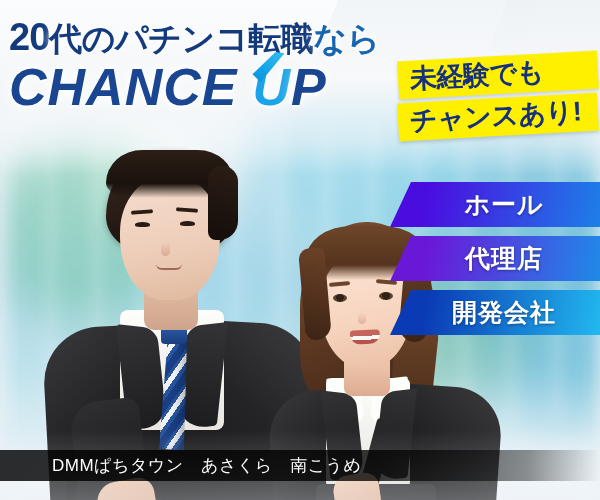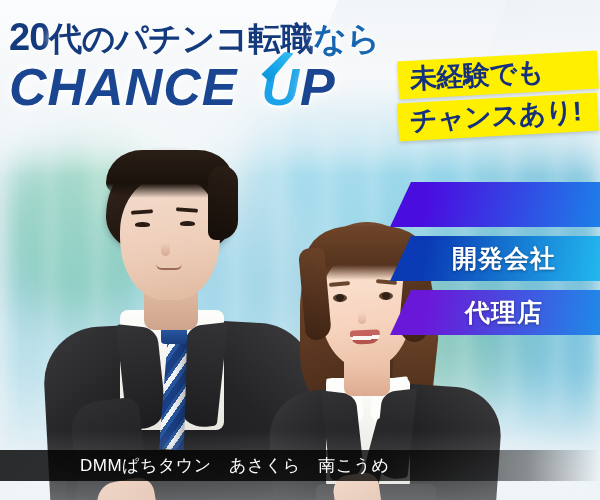--- a/index.html
+++ b/index.html
@@ -256,21 +256,21 @@
     color:#143a7e; letter-spacing:-0.5px; white-space:nowrap;
     text-shadow:0 0 7px #fff,0 0 14px #fff,0 1px 0 #fff;
   }
   .line1 .num{ font-size:38px; letter-spacing:-1px; }
   .line1 .nara{ color:#1565b0; }
   .line2{
     margin-top:5px; font-size:52px; font-weight:700; font-style:italic;
     line-height:1; color:#1a4591; letter-spacing:1px; white-space:nowrap;
     text-shadow:0 0 9px #fff,0 0 18px #fff,0 2px 0 rgba(255,255,255,.9);
   }
-  .line2 .up{ position:relative; display:inline-block; margin-left:24px; }
+  .line2 .up{ position:relative; display:inline-block; margin-left:15px; }
   .line2 .up .u{ color:#1aa3e8; }
   .line2 .up .p{ color:#1a4591; }
   .line2 .swoosh{
     position:absolute; left:-2px; top:-9px; width:34px; height:30px;
     background:linear-gradient(220deg,#35bdf4 0%,#12a2e6 60%,#0b8fd4 100%);
     clip-path:polygon(74% 0,100% 4%,30% 100%,6% 74%);
     pointer-events:none;
   }
 
   
@@ -299,21 +299,21 @@
     padding-left:18px;
   }
 
   
   .caption{
     position:absolute; left:0; top:450px; width:600px; height:31px;
     background:linear-gradient(90deg,rgba(0,0,0,.82) 0%,rgba(0,0,0,.78) 62%,rgba(0,0,0,.42) 88%,rgba(0,0,0,0) 100%);
     display:flex; align-items:center;
   }
   .caption .txt{
-    color:#fff; font-size:17px; font-weight:400; padding-left:80px; white-space:nowrap;
+    color:#fff; font-size:17px; font-weight:400; padding-left:52px; white-space:nowrap;
     letter-spacing:.5px;
   }
 </style>
 </head>
 <body>
 
 <div id="banner">
 
   <div class="bg">
     <div class="bg-sky"></div>
@@ -386,28 +386,29 @@
   </div>
 
   <div class="badge">
     <div class="band b1" style="background: rgb(255, 240, 0); color: rgb(21, 48, 124);">未経験でも</div>
     <div class="band b2" style="background: rgb(255, 240, 0); color: rgb(21, 48, 124);">チャンスあり!</div>
   </div>
 
   <div class="cats">
     <div class="cat">
       <span class="shape" style="background: linear-gradient(100deg, rgb(74, 13, 224) 0%, rgb(74, 13, 224) 18%, rgb(29, 127, 232) 100%);"></span>
+      <span class="lbl">ホール</span>
+    </div>
+    <div class="cat">
+      <span class="shape" style="background: linear-gradient(100deg, rgb(106, 24, 216) 0%, rgb(106, 24, 216) 18%, rgb(31, 138, 232) 100%);"></span>
+      <span class="lbl">代理店</span>
     </div>
     <div class="cat">
       <span class="shape" style="background: linear-gradient(100deg, rgb(10, 59, 181) 0%, rgb(10, 59, 181) 18%, rgb(34, 184, 239) 100%);"></span>
       <span class="lbl">開発会社</span>
     </div>
-    <div class="cat">
-      <span class="shape" style="background: linear-gradient(100deg, rgb(106, 24, 216) 0%, rgb(106, 24, 216) 18%, rgb(31, 138, 232) 100%);"></span>
-      <span class="lbl">代理店</span>
-    </div>
   </div>
 
   <div class="caption">
     <span class="txt">DMMぱちタウン　あさくら　南こうめ</span>
   </div>
 
 </div>
 
 </body></html>

